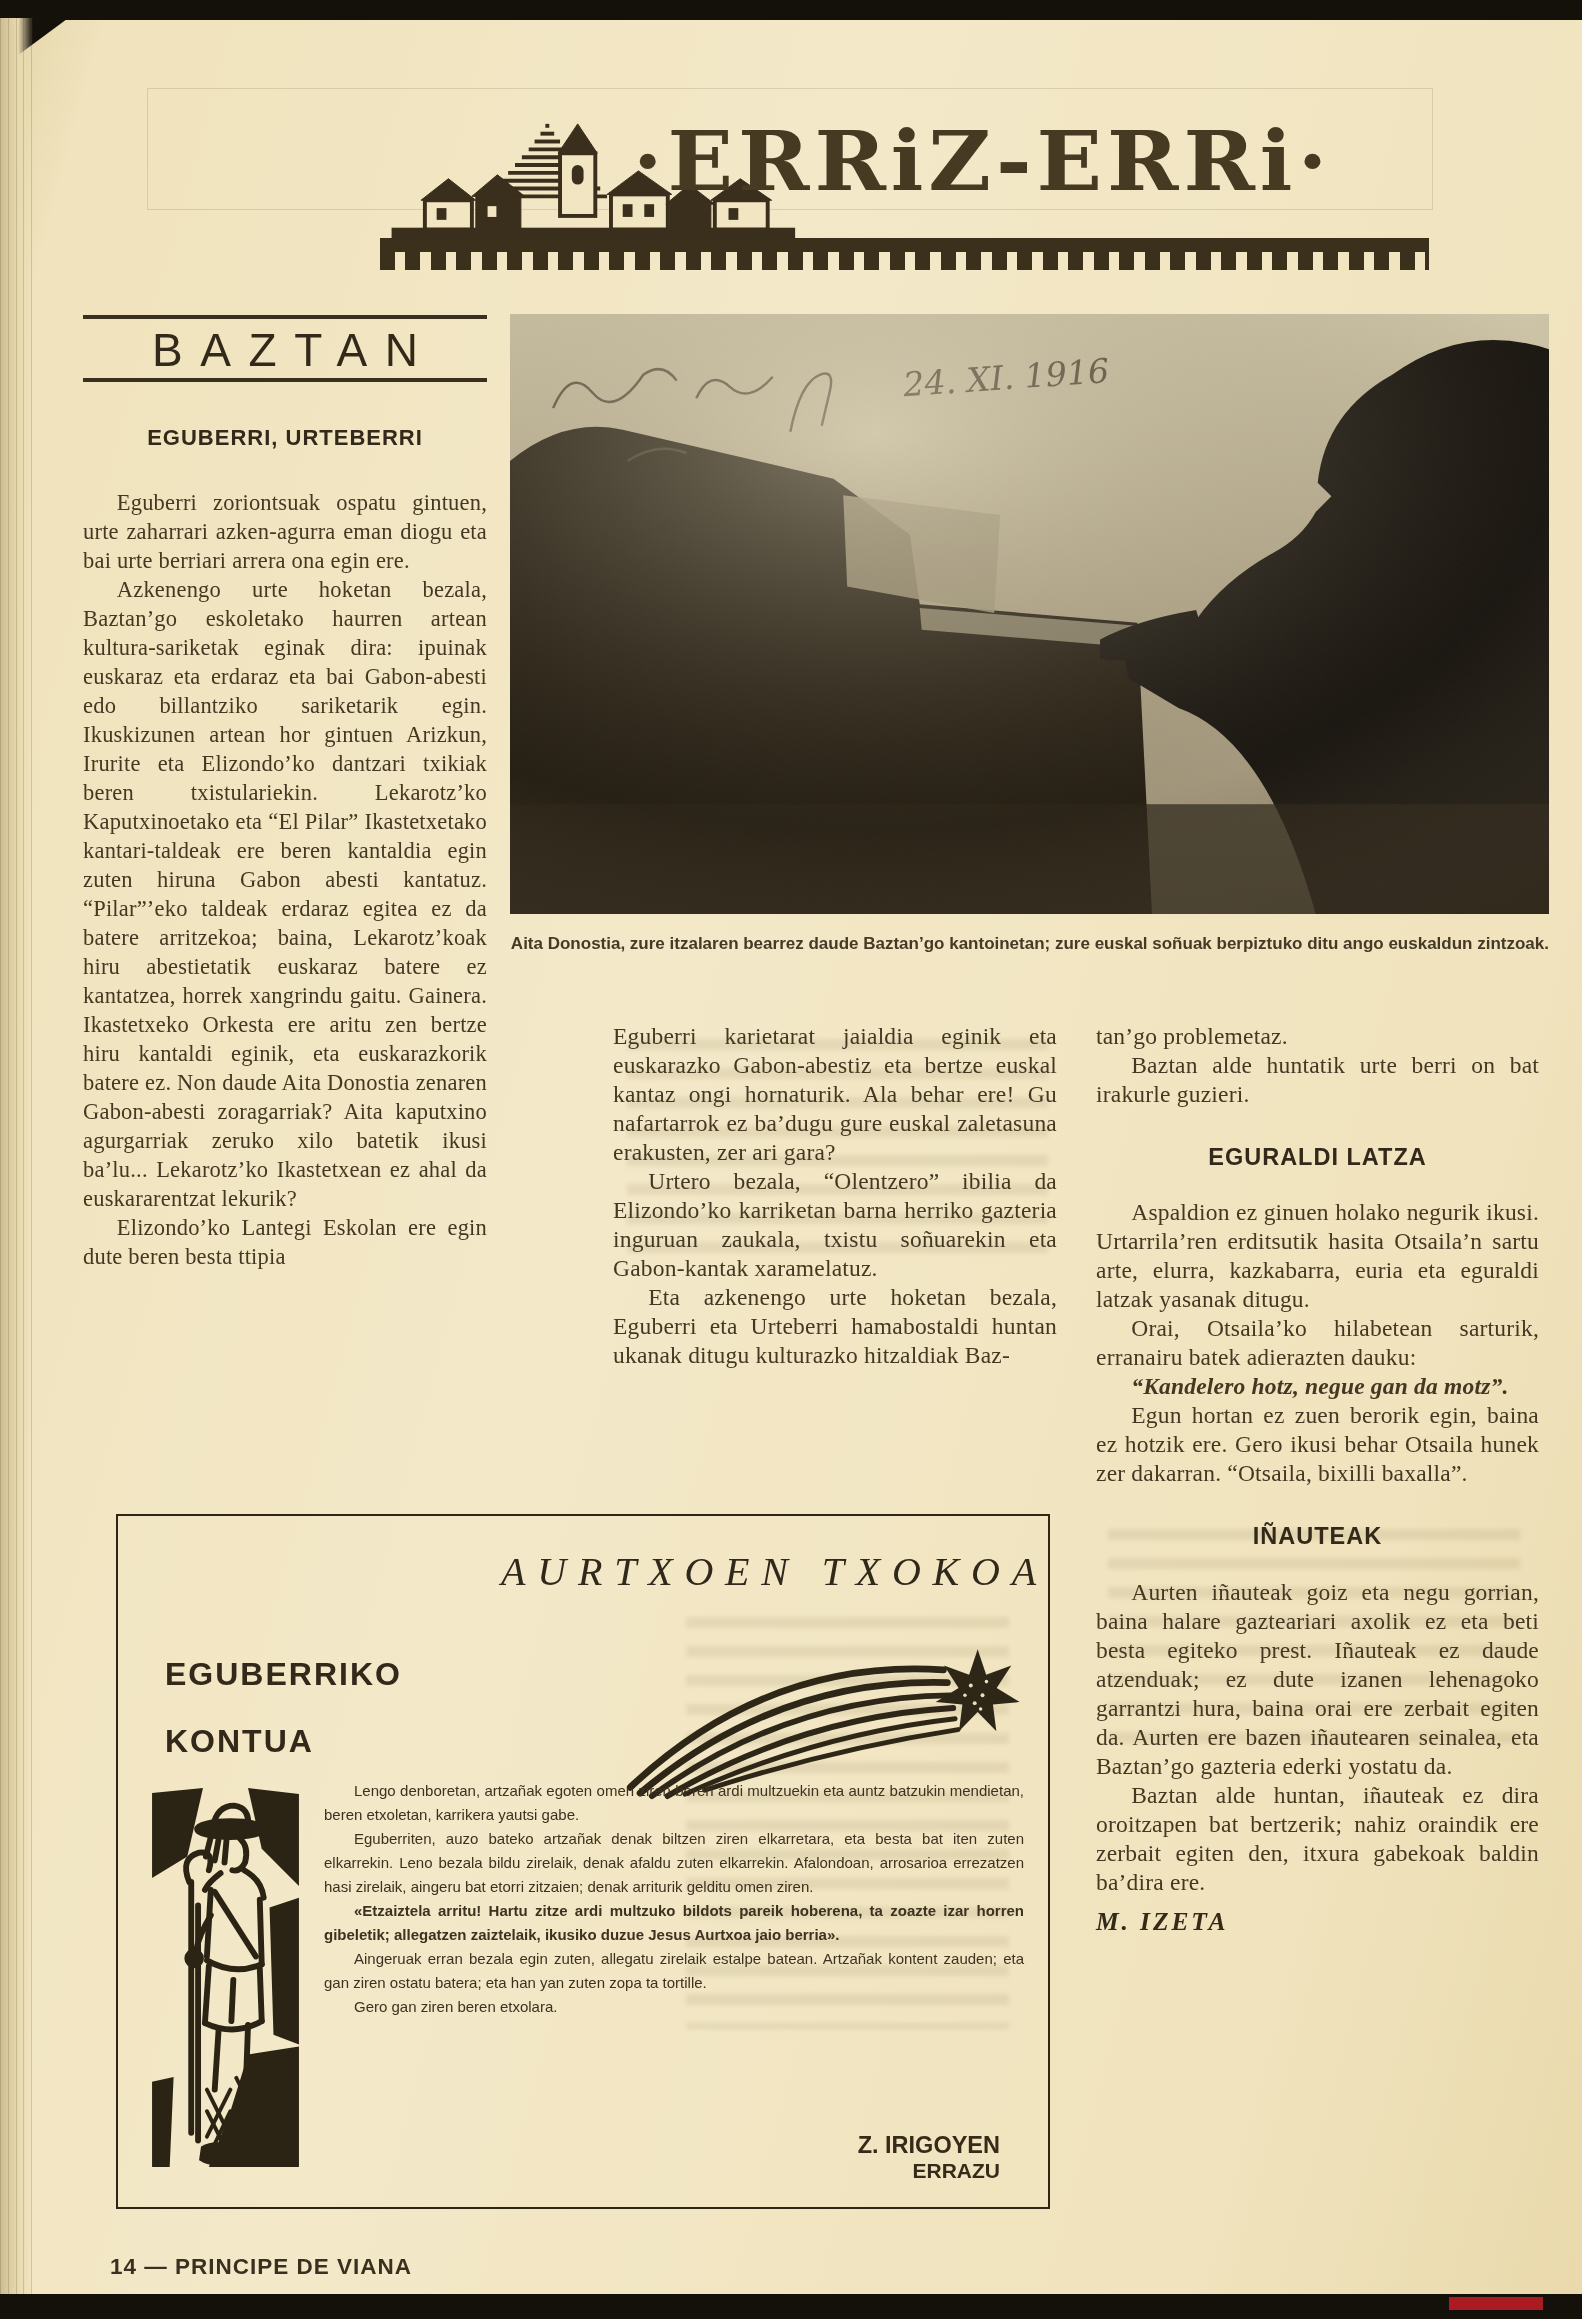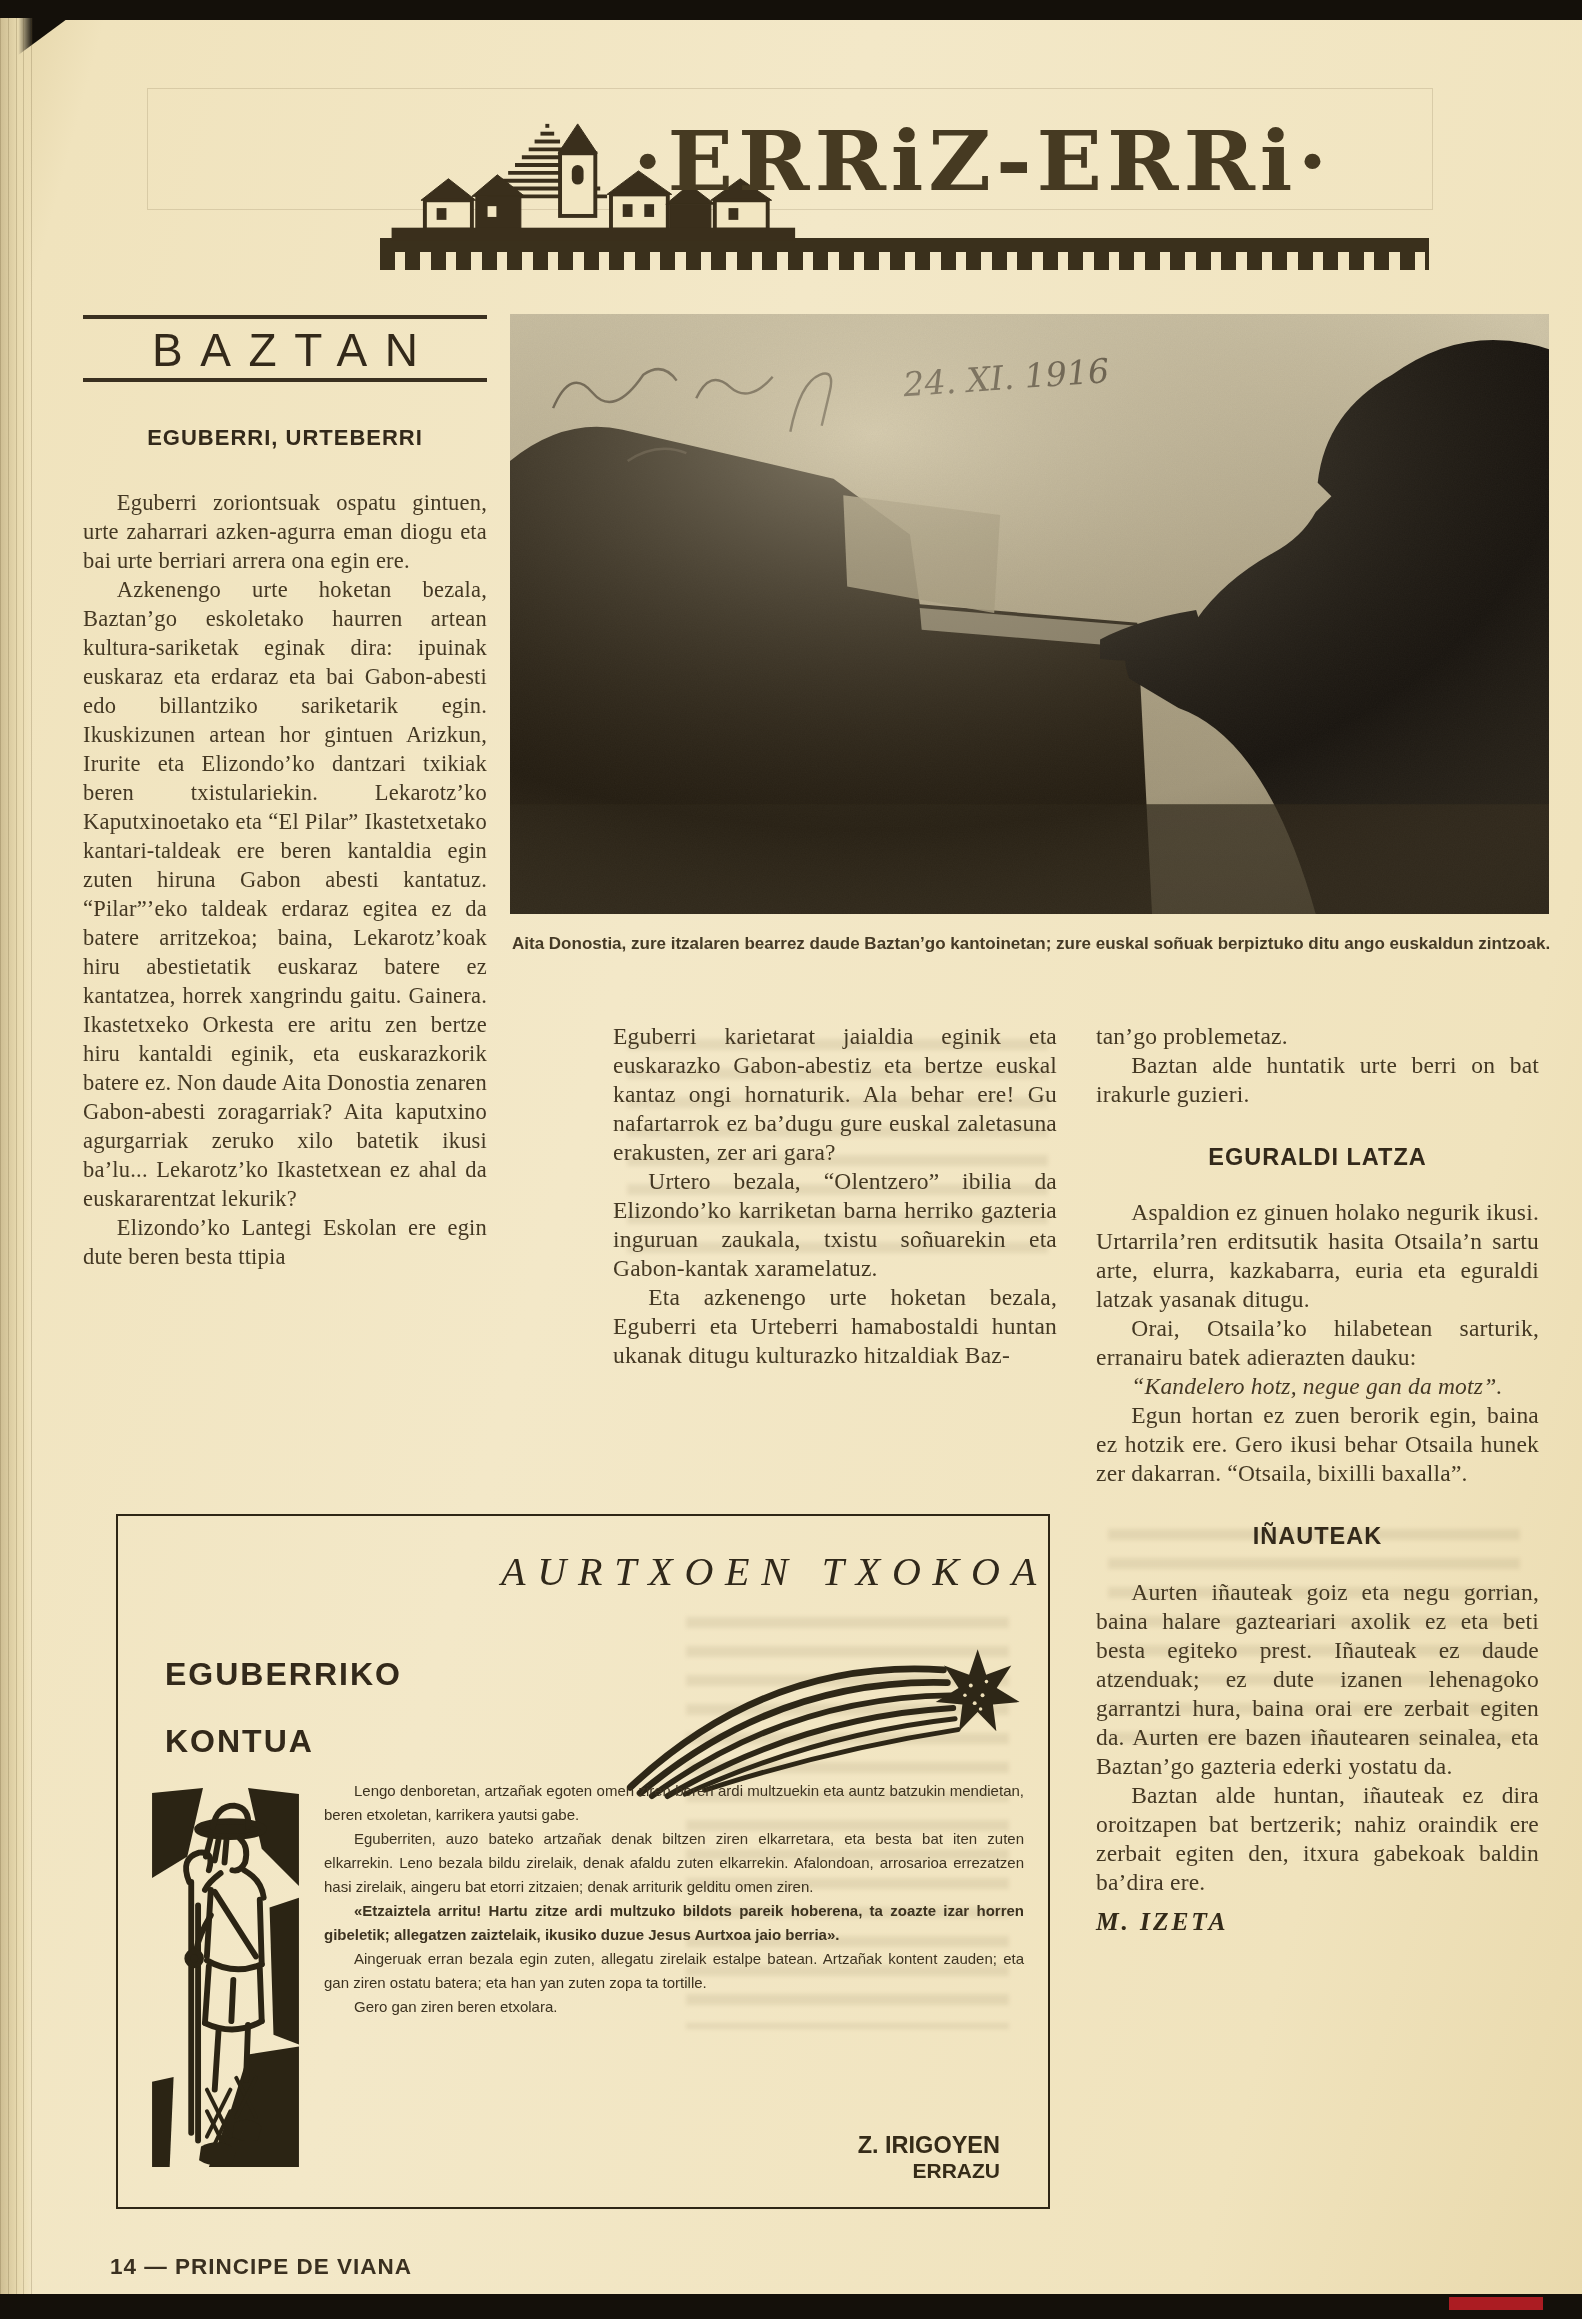--- a/index.html
+++ b/index.html
@@ -39,31 +39,31 @@
   .baztan-title { left:83px; top:323px; width:404px; text-align:center;
     font-family:"Liberation Sans", sans-serif; font-weight:normal; font-size:46px;
     letter-spacing:17.6px; text-indent:17.6px; color:#33291a; }
   .col-subhead { font-family:"Liberation Sans", sans-serif; font-weight:bold;
     font-size:22px; letter-spacing:1px; text-align:center; color:#33291a; }
 
   
   .body-text { font-size:22.5px; line-height:29px; text-align:justify; letter-spacing:0.2px; }
   .body-text p { margin:0; text-indent:1.5em; }
   .body-text p.noindent { text-indent:0; }
-  .body-text p.quote { font-style:italic; }
+  .body-text p.quote { font-style:italic;font-weight:bold; }
   .colwide { font-size:23.5px; }
   .col-heading { font-family:"Liberation Sans", sans-serif; font-weight:bold; font-size:23.5px;
     letter-spacing:1px; text-align:center; color:#33291a; margin:35px 0 27.4px; }
   .byline { text-align:left; font-weight:bold; font-style:italic; font-size:25.5px;
     letter-spacing:2.9px; margin-top:9.8px; color:#332a18; }
 
   
   .photo { left:510px; top:314px; width:1039px; height:600px; }
   .photo svg { display:block; width:100%; height:100%; }
-  .photo-caption { left:512px; top:931px; width:1054px; text-align:left;
+  .photo-caption { left:495px; top:931px; width:1054px; text-align:right;
     font-family:"Liberation Sans", sans-serif; font-weight:bold; font-size:17px;
     line-height:26.5px; color:#453a26; }
 
   
   .aurtxo-box { left:116px; top:1514px; width:930px; height:691px; border:2.9px solid #2e2615; }
   .aurtxo-title { left:0; top:32px; width:100%; text-align:right;
     font-family:"Liberation Serif", serif; font-size:40px; letter-spacing:11.8px; color:#30281a;font-style:italic; }
   .aurtxo-sub { left:47px; top:125px; font-family:Liberation Sans, sans-serif;
     font-weight:bold; font-size:32px; letter-spacing:2px; line-height:67px; color:#33291a; }
   .box-story { left:206px; top:263px; width:700px; font-family:"Liberation Sans", sans-serif;

